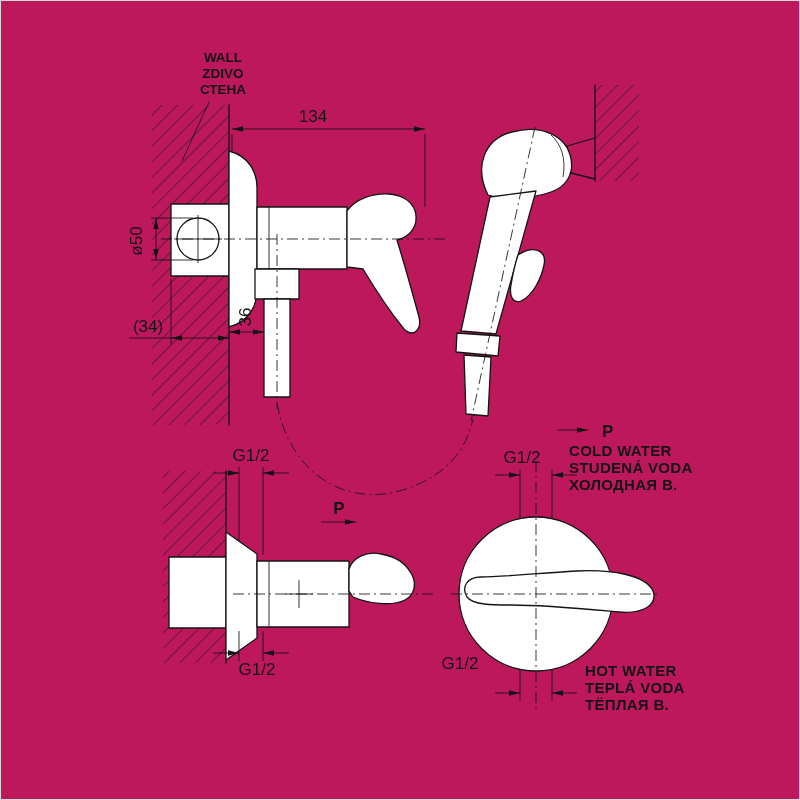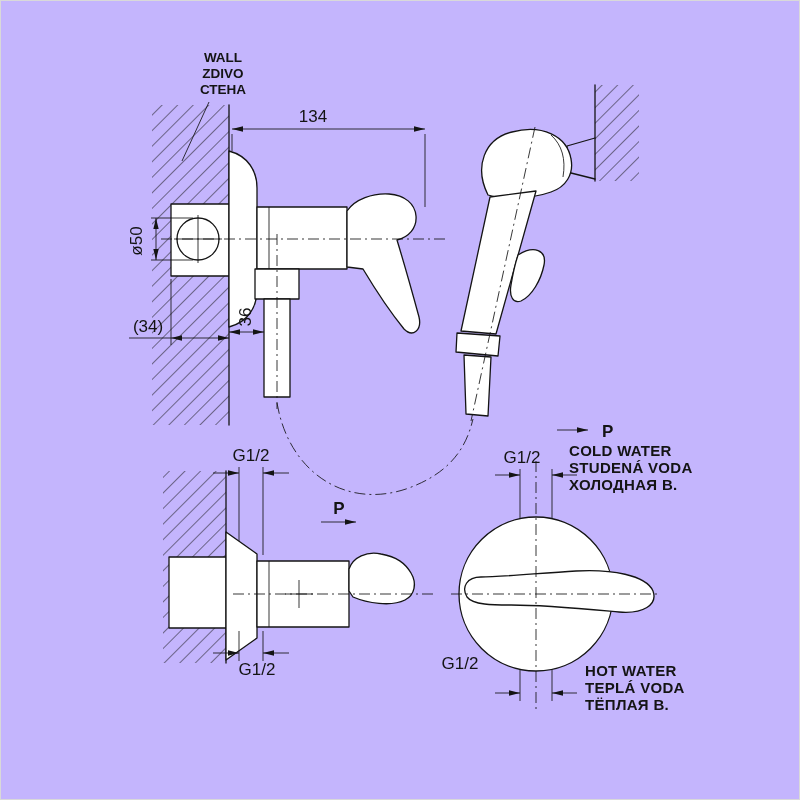--- a/index.html
+++ b/index.html
@@ -1,16 +1,16 @@
 <!DOCTYPE html>
 <html><head>
 <meta charset="utf-8">
 <style>
   html,body{margin:0;padding:0;background:#fff;}
-  .frame{width:798px;height:798px;border:1px solid #d9d9d9;background:#c4b5fd;position:relative;overflow:hidden;}
+  .frame{width:798px;height:798px;border:1px solid #d9d9d9;background:#be185d;position:relative;overflow:hidden;}
   svg text{font-family:"Liberation Sans","DejaVu Sans",sans-serif;fill:#141414;}
   .ln{stroke:#141414;stroke-width:1.3;fill:none;stroke-linejoin:round;stroke-linecap:round;}
   .shape{stroke:#141414;stroke-width:1.3;fill:#ffffff;stroke-linejoin:round;}
   .thin{stroke:#141414;stroke-width:0.85;fill:none;}
   .cl{stroke:#141414;stroke-width:0.85;fill:none;stroke-dasharray:11 4 2 4;}
   .dim{font-size:17px;}
   .plbl{font-size:17px;font-weight:bold;}
   .wlbl{font-size:13.5px;font-weight:bold;}
   .wtr{font-size:15px;font-weight:bold;letter-spacing:0.3px;}
 </style>

